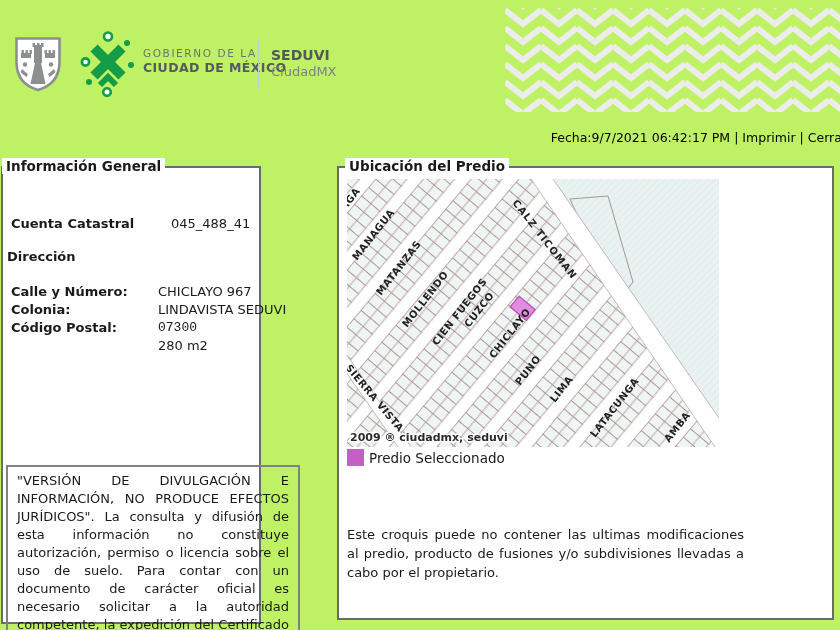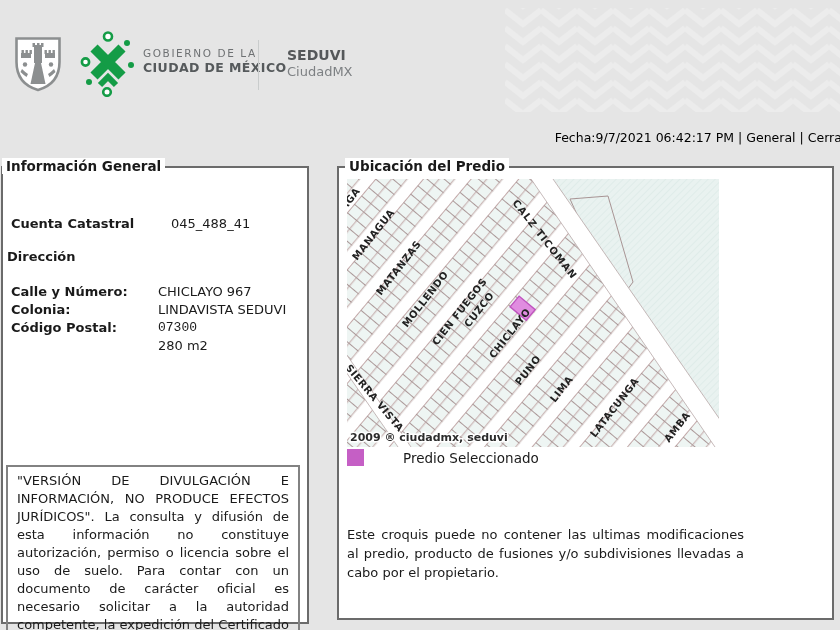--- a/index.html
+++ b/index.html
@@ -1,56 +1,56 @@
 <!DOCTYPE html>
 <html><head>
 <meta charset="utf-8">
 <style>
   html,body{margin:0;padding:0;background:#fff;}
   body{font-family:"DejaVu Sans","Liberation Sans",sans-serif;color:#1a1a1a;}
-  .stage{position:relative;width:840px;height:630px;overflow:hidden;background:#e5e5e5;}
+  .stage{position:relative;width:840px;height:630px;overflow:hidden;background:#bef264;}
 
   
   .hdr-shield{position:absolute;left:14px;top:36px;}
   .hdr-logo{position:absolute;left:80px;top:31px;}
   .hdr-brand{position:absolute;left:143px;top:47px;line-height:1.25;}
   .hdr-brand .l1{font-size:10.5px;letter-spacing:1.6px;color:#6e7173;}
   .hdr-brand .l2{font-size:12.5px;font-weight:bold;letter-spacing:.4px;color:#565a5c;}
   .hdr-div{position:absolute;left:258px;top:40px;width:1px;height:50px;background:#c9cccc;}
-  .hdr-app{position:absolute;left:271px;top:46px;line-height:1.3;margin-left:16px;}
+  .hdr-app{position:absolute;left:271px;top:46px;line-height:1.3;}
   .hdr-app .a1{font-size:14px;font-weight:bold;color:#55585a;}
   .hdr-app .a2{font-size:13px;color:#7d8083;}
   .hb-patch{position:absolute;left:505px;top:8px;}
 
   
   .dateline{position:absolute;right:-7px;top:130px;font-size:12.5px;white-space:nowrap;color:#000;}
   .dateline .lnk{cursor:pointer;}
 
   
   .panel{position:absolute;border:2px solid #6b6b6b;background:#fff;box-sizing:border-box;}
-  .panel-left{left:1px;top:166px;width:308px;height:458px;}
+  .panel-left{left:1px;top:166px;width:260px;height:458px;}
   .panel-right{left:337px;top:166px;width:497px;height:454px;}
   .panel-title{position:absolute;top:-10px;background:#fff;padding:0 4px;
                font-size:13.5px;font-weight:bold;white-space:nowrap;}
   .panel-left .panel-title{left:-1px;}
   .panel-right .panel-title{left:6px;}
 
   
   .row{position:absolute;font-size:13px;white-space:nowrap;}
   .row .lab{font-weight:bold;}
   .val{position:absolute;font-size:13px;white-space:nowrap;}
   .disc-box{position:absolute;left:3px;top:297px;width:294px;box-sizing:border-box;
             border:2px solid #828282;padding:5px 9px 7px 9px;
             font-size:13px;line-height:18px;text-align:justify;}
 
   
   .map-wrap{position:absolute;left:8px;top:11px;width:372px;height:268px;overflow:hidden;}
   .legend-row{position:absolute;left:8px;top:281px;height:18px;}
   .legend-swatch{position:absolute;left:0;top:0;width:17px;height:17px;}
-  .legend-label{position:absolute;left:22px;top:1px;font-size:13.5px;white-space:nowrap;margin-left:34px;}
+  .legend-label{position:absolute;left:22px;top:1px;font-size:13.5px;white-space:nowrap;}
   .map-disc{position:absolute;left:8px;top:357px;width:397px;
             font-size:13px;line-height:19px;text-align:justify;}
 
   svg text.st{font-family:"DejaVu Sans","Liberation Sans",sans-serif;font-size:10px;
               font-weight:bold;fill:#222;letter-spacing:.6px;}
   svg text.wm{font-family:"DejaVu Sans","Liberation Sans",sans-serif;font-size:11px;
               font-weight:bold;fill:#2c2c2c;stroke:#ffffff;stroke-width:3px;paint-order:stroke;}
 </style>
 </head>
 <body>
@@ -123,21 +123,21 @@
           <path d="M0 -16 L18 -2 L36 -16 M0 2 L18 16 L36 2 M0 20 L18 34 L36 20" fill="none" stroke="#ececec" stroke-width="6"></path>
         </pattern>
       </defs>
       <rect width="335" height="104" fill="url(#hb)"></rect>
     </svg>
   </div>
 
   <div class="dateline">
     <span>Fecha:9/7/2021 06:42:17 PM</span>
     <span>|</span>
-    <span class="lnk">General</span>
+    <span class="lnk">Imprimir</span>
     <span>|</span>
     <span class="lnk">Cerrar</span>
   </div>
 
   <section class="panel panel-left">
     <span class="panel-title">Información General</span>
 
     <div class="row" style="left:8px;top:48px;text-align:right;">
       <span class="lab">Cuenta Catastral</span>
     </div>

